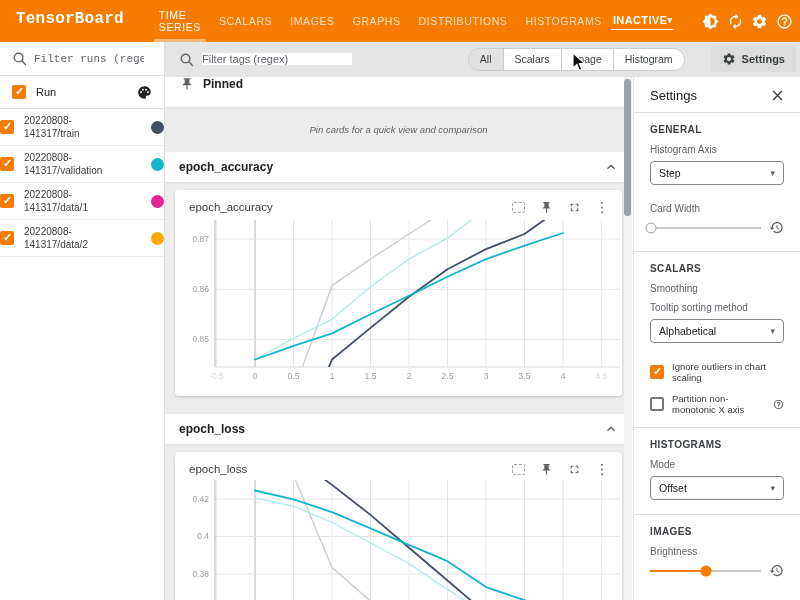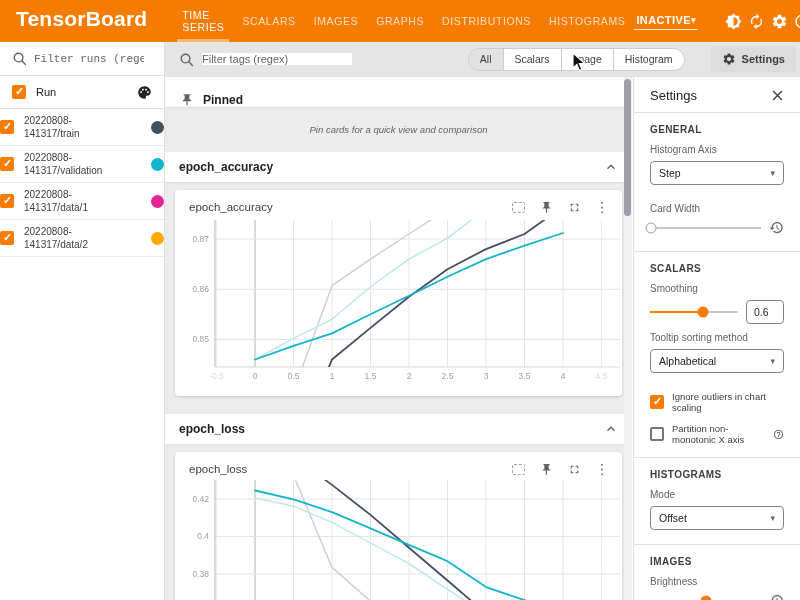--- a/index.html
+++ b/index.html
@@ -1,21 +1,21 @@
 <!DOCTYPE html>
 <html><head>
 <meta charset="utf-8">
 <style>
   * { margin:0; padding:0; box-sizing:border-box; }
   html,body { width:800px; height:600px; overflow:hidden; font-family:"Liberation Sans", sans-serif; background:#fff; }
   svg { display:block; }
 
   
   .appbar { position:absolute; left:0; top:0; width:800px; height:42px; background:#f57c00; display:flex; align-items:center; color:#fff; z-index:5; }
-  .logo { font-size:21px; font-weight:700; margin:0 26px 4px 16px; letter-spacing:.2px; }
+  .logo { font-size:16px; font-weight:700; margin:0 26px 4px 16px; letter-spacing:.2px;font-family:Liberation Mono, monospace; }
   .tabs { display:flex; height:42px; }
   .tab { position:relative; display:flex; align-items:center; padding:0 9px; font-size:10.5px; letter-spacing:.6px; color:rgba(255,255,255,.75); cursor:pointer; font-weight:500; }
   .tab.active { color:#fff; }
   .tab.active::after { content:""; position:absolute; left:4px; right:4px; bottom:0; height:3px; background:rgba(255,255,255,.45); }
   .appbar .spacer { flex:1; }
   .status-select { display:flex; align-items:center; justify-content:space-between; width:86px; border-bottom:1px solid rgba(255,255,255,.85); padding:2px 2px 3px 2px; margin-right:27px; font-size:11px; font-weight:700; letter-spacing:.4px; cursor:pointer; }
   .status-select .caret { font-size:9px; }
   .iconbtn { background:none; border:none; width:26px; height:26px; display:flex; align-items:center; justify-content:center; cursor:pointer; margin-right:6px; }
   .iconbtn svg { fill:#fff; }
 
@@ -38,21 +38,21 @@
   .tagbar input { border:none; outline:none; font-size:11px; width:150px; margin-left:8px; color:#202124; font-family:"Liberation Sans",sans-serif; }
   .tagbar input::placeholder { color:#5f6368; }
   .chipgroup { display:flex; margin-left:auto; border:1px solid #ccc; border-radius:13px; overflow:hidden; height:23px; }
   .chip { display:flex; align-items:center; padding:0 11px; font-size:10.5px; color:#3c4043; background:#fff; cursor:pointer; border-left:1px solid #ccc; }
   .chip:first-child { border-left:none; }
   .chip.selected { background:#e2e2e2; }
   .settings-btn { display:flex; align-items:center; gap:6px; background:#dcdcdc; border:none; border-radius:4px; height:26px; padding:0 11px; margin:0 4px 0 26px; font-size:11px; font-weight:600; color:#3c4043; cursor:pointer; font-family:"Liberation Sans",sans-serif; }
 
   
   .content { position:absolute; left:165px; top:77px; width:467px; bottom:0; background:#ececec; overflow:hidden; }
-  .pinned-bar { height:30px; background:#fff; display:flex; align-items:flex-end; gap:9px; padding-left:15px; box-shadow:0 1px 2px rgba(0,0,0,.08); }
+  .pinned-bar { height:30px; background:#fff; display:flex; align-items:flex-start; gap:9px; padding-left:15px; box-shadow:0 1px 2px rgba(0,0,0,.08); }
   .pinned-bar .ttl { font-size:12px; font-weight:700; color:#202124; }
   .hint-band { height:44px; display:flex; align-items:center; justify-content:center; font-size:9.5px; font-style:italic; color:#5f6368; }
   .sec-header { height:30px; margin-top:1px; background:#fff; display:flex; align-items:center; justify-content:space-between; padding:0 14px; box-shadow:0 1px 2px rgba(0,0,0,.06); cursor:pointer; }
   .sec-header .ttl { font-size:12px; font-weight:700; color:#202124; }
   .card { background:#fff; border-radius:4px; margin:8px 10px 18px 10px; box-shadow:0 1px 3px rgba(0,0,0,.18); padding-top:6px; }
   .card.c1 { height:206px; }
   .card.c2 { height:215px; margin-bottom:0; }
   .card-head { height:22px; display:flex; align-items:center; padding:0 10px 0 14px; }
   .card-head .ttl { font-size:11.5px; color:#3c4043; flex:1; }
   .card-ic { width:20px; height:18px; display:flex; align-items:center; justify-content:center; margin-left:8px; cursor:pointer; }
@@ -372,28 +372,20 @@
           <svg width="15" height="15" viewBox="0 0 24 24">
             <path d="M13 3c-4.97 0-9 4.03-9 9H1l3.89 3.89.07.14L9 12H6c0-3.87 3.13-7 7-7s7 3.13 7 7-3.13 7-7 7c-1.93 0-3.68-.79-4.94-2.06l-1.42 1.42C8.27 19.99 10.51 21 13 21c4.97 0 9-4.03 9-9s-4.03-9-9-9zm-1 5v5l4.28 2.54.72-1.21-3.5-2.08V8z"></path>
           </svg>
         </button>
     </div>
   </div>
 
   <div class="pgroup">
     <div class="ghead">SCALARS</div>
     <div class="plabel">Smoothing</div>
-    <div class="slider-row">
-      <div class="slider">
-        <div class="track"></div>
-          <div class="fill" style="width: 60%;"></div>
-          <div class="knob" style="left: 60%;"></div>
-      </div>
-      <div class="valbox">0.6</div>
-    </div>
     <div class="plabel" style="margin-top:8px">Tooltip sorting method</div>
     <div class="dropdown">
       <span>Alphabetical</span>
       <span class="caret">▾</span>
     </div>
     <div class="cbrow">
       <span class="cb checked"></span>
       <span class="cl">Ignore outliers in chart scaling</span>
     </div>
     <div class="cbrow">

